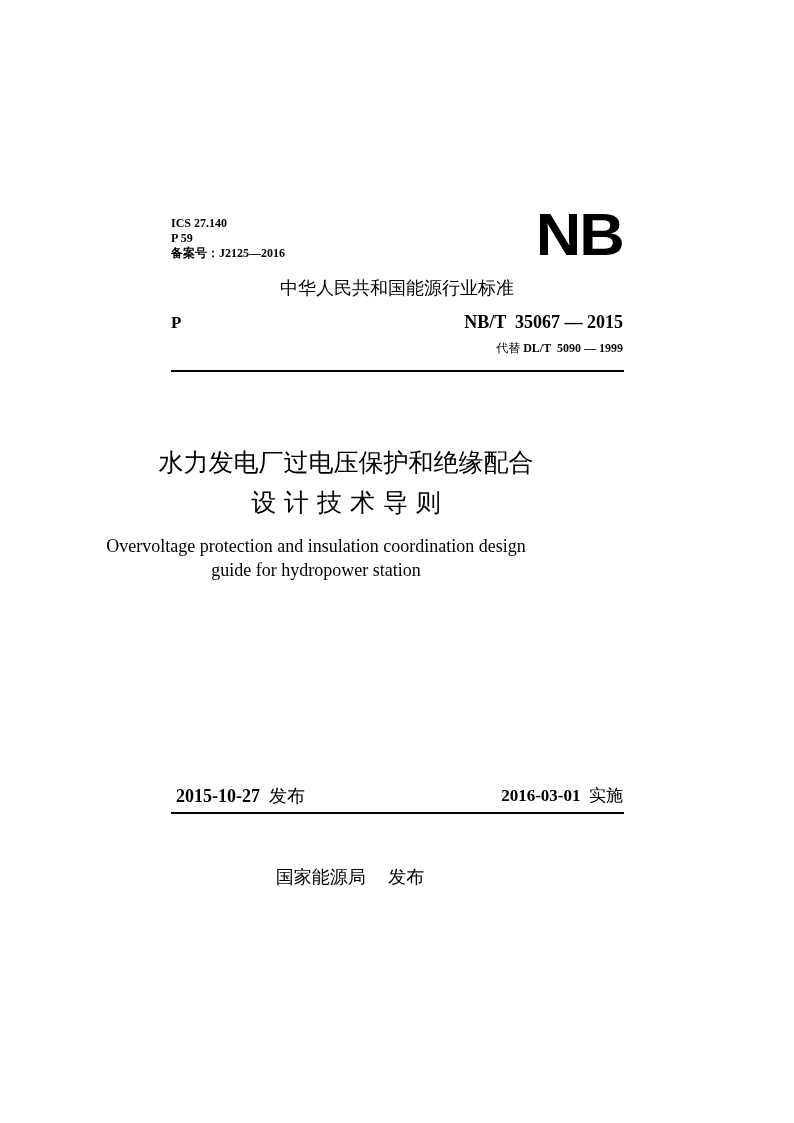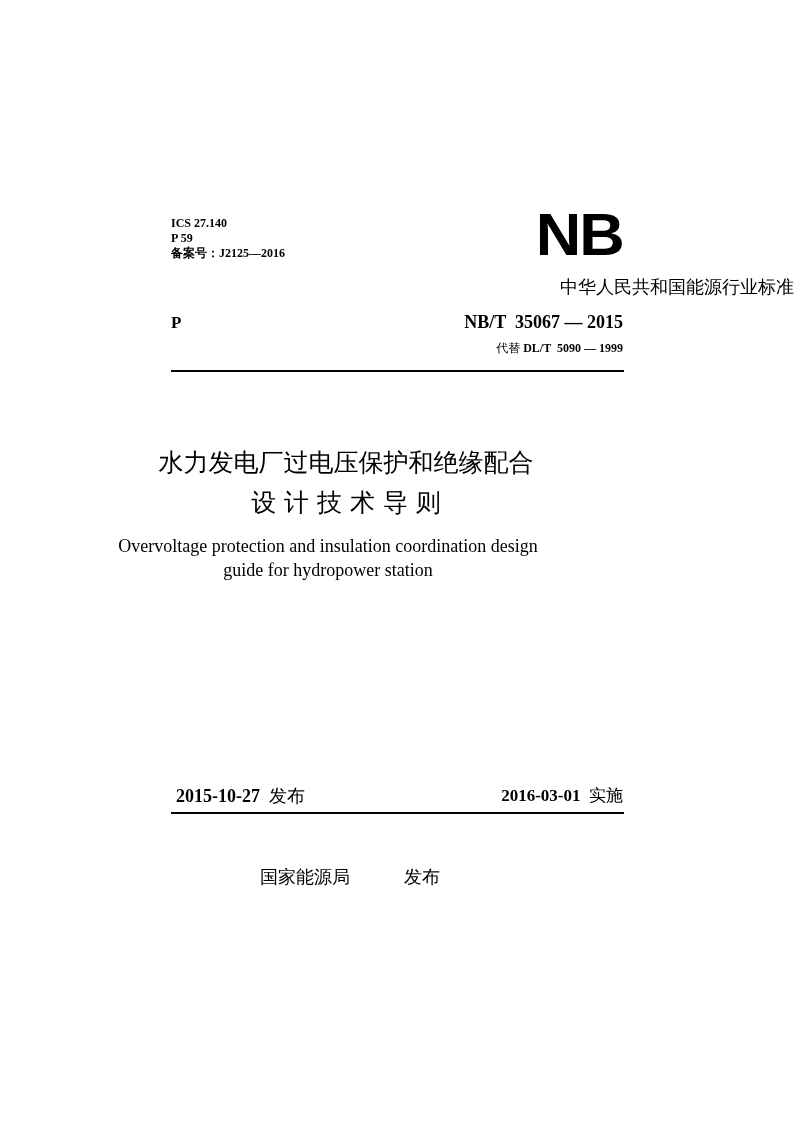--- a/index.html
+++ b/index.html
@@ -1,32 +1,32 @@
 <!DOCTYPE html>
 <html><head>
   <meta charset="utf-8">
   <style>
     html, body { margin: 0; padding: 0; background: #ffffff; }
     body { width: 794px; height: 1123px; position: relative; overflow: hidden; color: #000; font-family: "Liberation Serif", "DejaVu Serif", serif; }
     .abs { position: absolute; }
     .meta { left: 171px; top: 216px; font-weight: bold; font-size: 12px; line-height: 15px; }
     .meta div { white-space: nowrap; font-family: Liberation Serif, serif; }
     .nb-logo { right: 171px; top: 203px; font-family: "Liberation Sans", "DejaVu Sans", sans-serif; font-weight: 900; font-size: 60px; letter-spacing: -2px; line-height: 64px; transform: scaleX(1.05); transform-origin: right; }
-    .std-cat { left: 0; width: 794px; top: 276px; text-align: right; font-family: Liberation Mono, monospace; font-size: 18px; line-height: 24px; }
+    .std-cat { left: 0; width: 794px; top: 276px; text-align: center; font-family: Liberation Sans, sans-serif; font-size: 18px; line-height: 24px; }
     .p-code { left: 171px; top: 313px; font-weight: bold; font-size: 17px; }
     .std-no { right: 171px; top: 312px; font-weight: bold; font-size: 18px; white-space: pre; margin-left: 32px; }
     .replaces { right: 171px; top: 340px; font-weight: bold; font-size: 12px; white-space: pre; }
     .replaces .cn { font-family: "DejaVu Sans", sans-serif; font-weight: normal; font-size: 12px; }
     .rule { left: 171px; width: 453px; height: 2px; background: #000; }
     .title-cn { left: 0; width: 692px; text-align: center; font-family: "DejaVu Serif", serif; font-size: 25px; line-height: 40px; }
-    .title-en { left: 0; width: 632px; text-align: center; font-size: 18px; line-height: 24px; margin-left: 12px; }
+    .title-en { left: 0; width: 632px; text-align: center; font-size: 18px; line-height: 24px; }
     .date-l { left: 176px; top: 784px; font-weight: bold; font-size: 18px; white-space: pre; text-align: right; }
     .date-r { right: 171px; top: 784px; font-weight: bold; font-size: 17px; white-space: pre; }
     .cn-sans { font-family: "DejaVu Sans", sans-serif; font-weight: normal; }
-    .publisher { left: 0; width: 700px; top: 865px; text-align: center; font-family: Liberation Mono, monospace; font-size: 18px; white-space: pre; }
+    .publisher { left: 0; width: 700px; top: 865px; text-align: center; font-family: Liberation Serif, serif; font-size: 18px; white-space: pre; }
   </style>
 </head>
 <body>
 
 <div class="abs meta">
   <div>ICS 27.140</div>
   <div>P 59</div>
   <div>备案号：J2125—2016</div>
 </div>
 

